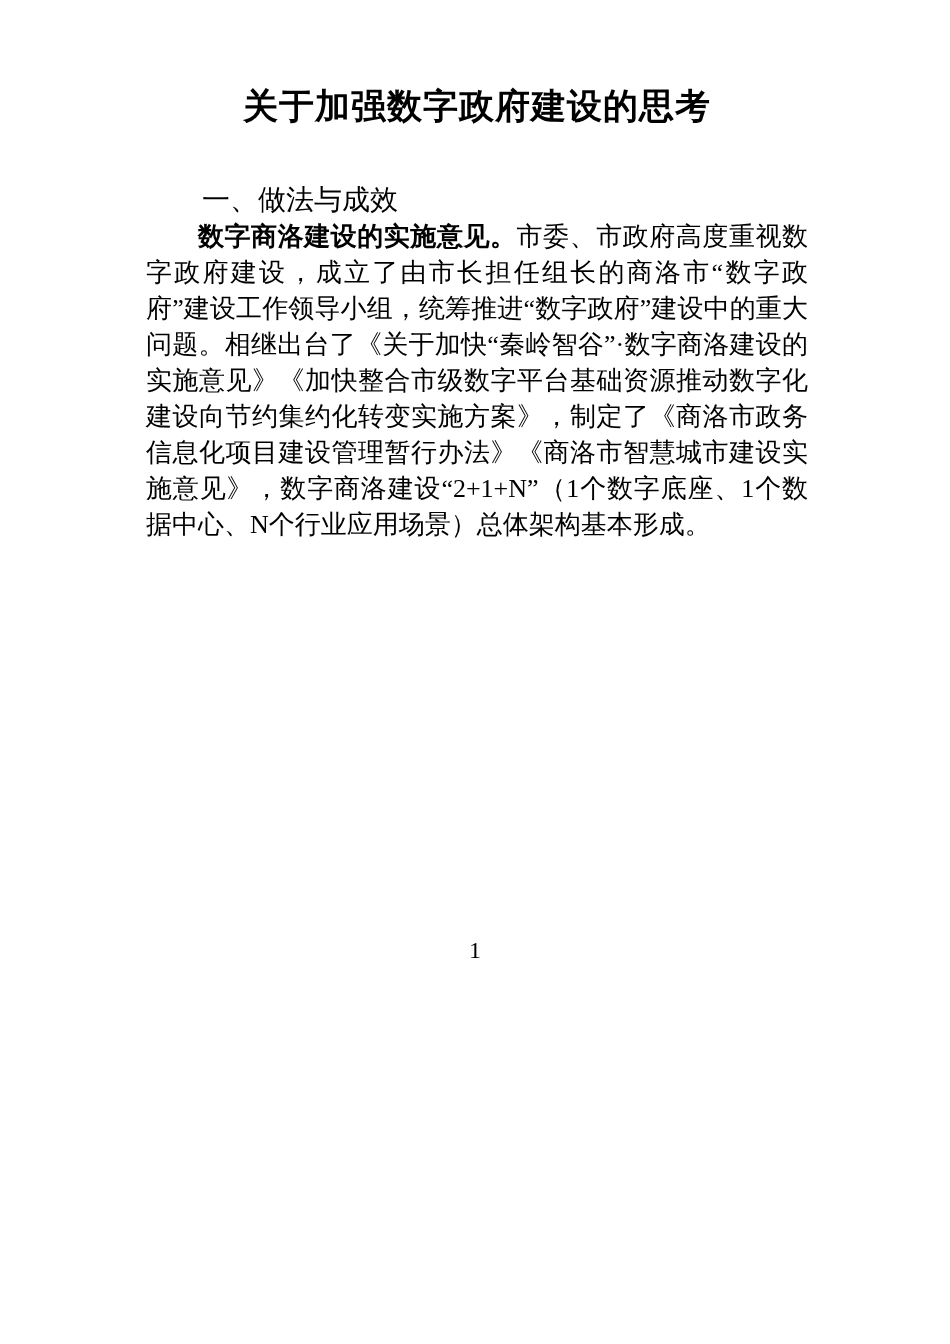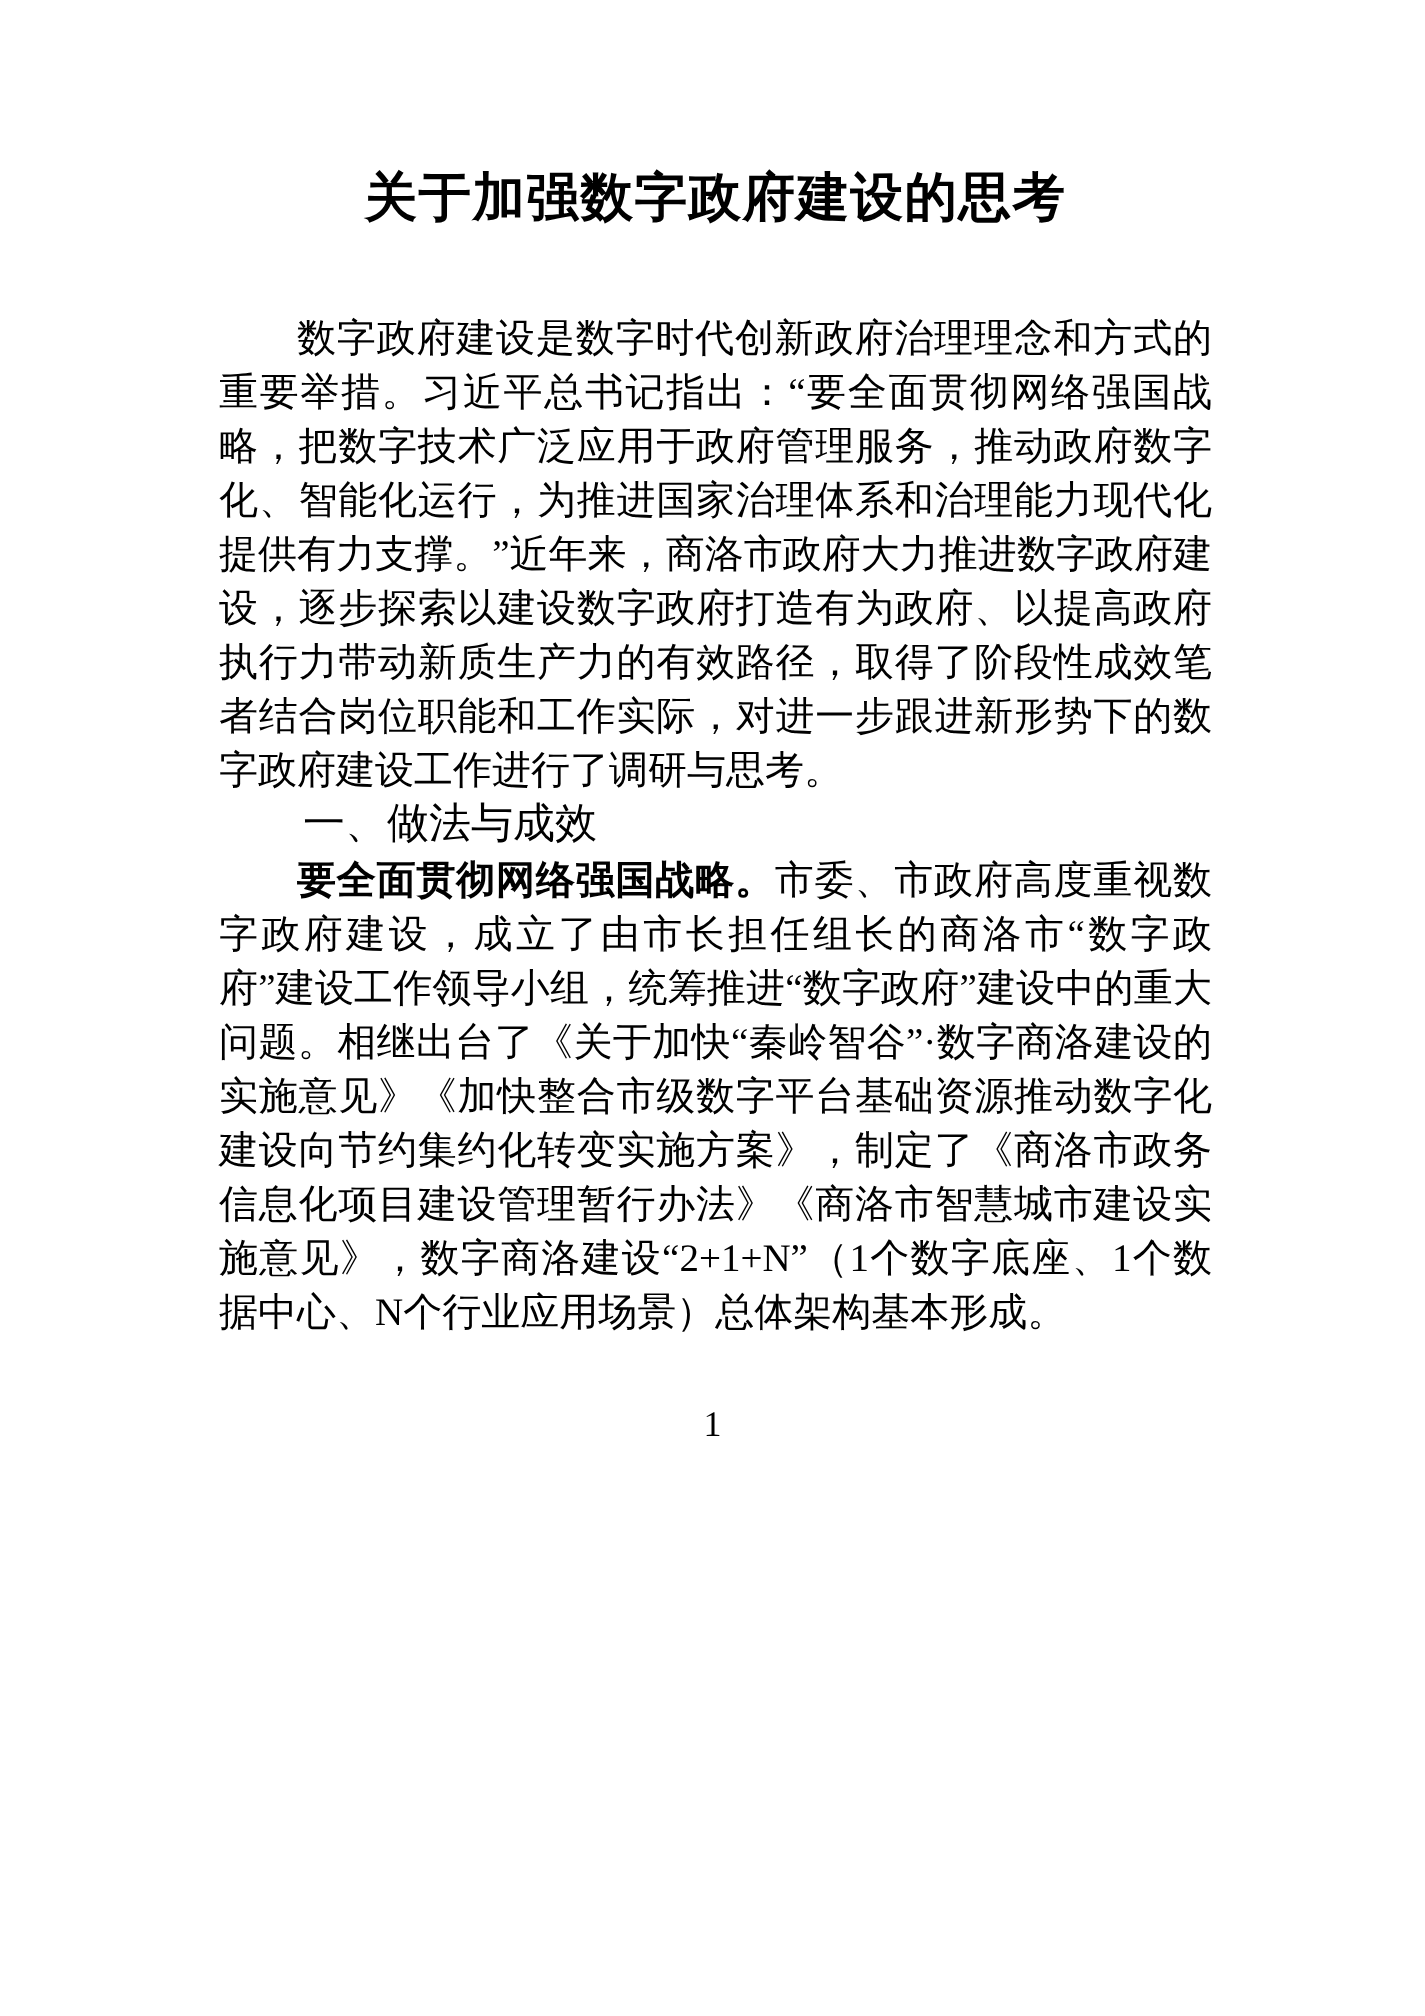--- a/index.html
+++ b/index.html
@@ -13,21 +13,21 @@
     height: 1344px;
     position: relative;
     font-family: "Liberation Serif", serif;
   }
 
   .page {
     position: relative;
     width: 950px;
     height: 1080px;
     background: #ffffff;
-    padding: 110px 142px 0 146px;
+    padding: 84px 142px 0 146px;
     color: #000000;
   }
 
   .doc-title {
     font-family: "Liberation Sans", sans-serif;
     font-weight: 700;
     font-size: 35px;
     line-height: 44px;
     text-align: center;
     letter-spacing: 1px;
@@ -65,23 +65,22 @@
     color: #000000;
   }
 </style>
 </head>
 <body>
 
 <div class="page">
 
   <h1 class="doc-title">关于加强数字政府建设的思考</h1>
 
-  <p class="para">数字政府建设是数字时代创新政府治理理念和方式的重要举措。习近平总书记指出：“要全面贯彻网络强国战略，把数字技术广泛应用于政府管理服务，推动政府数字化、智能化运行，为推进国家治理体系和治理能力现代化提供有力支撑。”近年来，商洛市政府大力推进数字政府建设，逐步探索以建设数字政府打造有为政府、以提高政府执行力带动新质生产力的有效路径，取得了阶段性成效笔者结合岗位职能和工作实际，对进一步跟进新形势下的数字政府建设工作进行了调研与思考。</p>
 
   <p class="section-heading">一、做法与成效</p>
 
 
-  <p class="para"><span class="lead">要全面贯彻网络强国战略。</span><span>市委、市政府高度重视数字政府建设，成立了由市长担任组长的商洛市“数字政府”建设工作领导小组，统筹推进“数字政府”建设中的重大问题。相继出台了《关于加快“秦岭智谷”·数字商洛建设的实施意见》《加快整合市级数字平台基础资源推动数字化建设向节约集约化转变实施方案》，制定了《商洛市政务信息化项目建设管理暂行办法》《商洛市智慧城市建设实施意见》，数字商洛建设“2+1+N”（1个数字底座、1个数据中心、N个行业应用场景）总体架构基本形成。</span></p>
+  <p class="para"><span class="lead">数字商洛建设的实施意见。</span><span>市委、市政府高度重视数字政府建设，成立了由市长担任组长的商洛市“数字政府”建设工作领导小组，统筹推进“数字政府”建设中的重大问题。相继出台了《关于加快“秦岭智谷”·数字商洛建设的实施意见》《加快整合市级数字平台基础资源推动数字化建设向节约集约化转变实施方案》，制定了《商洛市政务信息化项目建设管理暂行办法》《商洛市智慧城市建设实施意见》，数字商洛建设“2+1+N”（1个数字底座、1个数据中心、N个行业应用场景）总体架构基本形成。</span></p>
 
 
   <div class="page-number">1</div>
 
 </div>
 
 </body></html>

